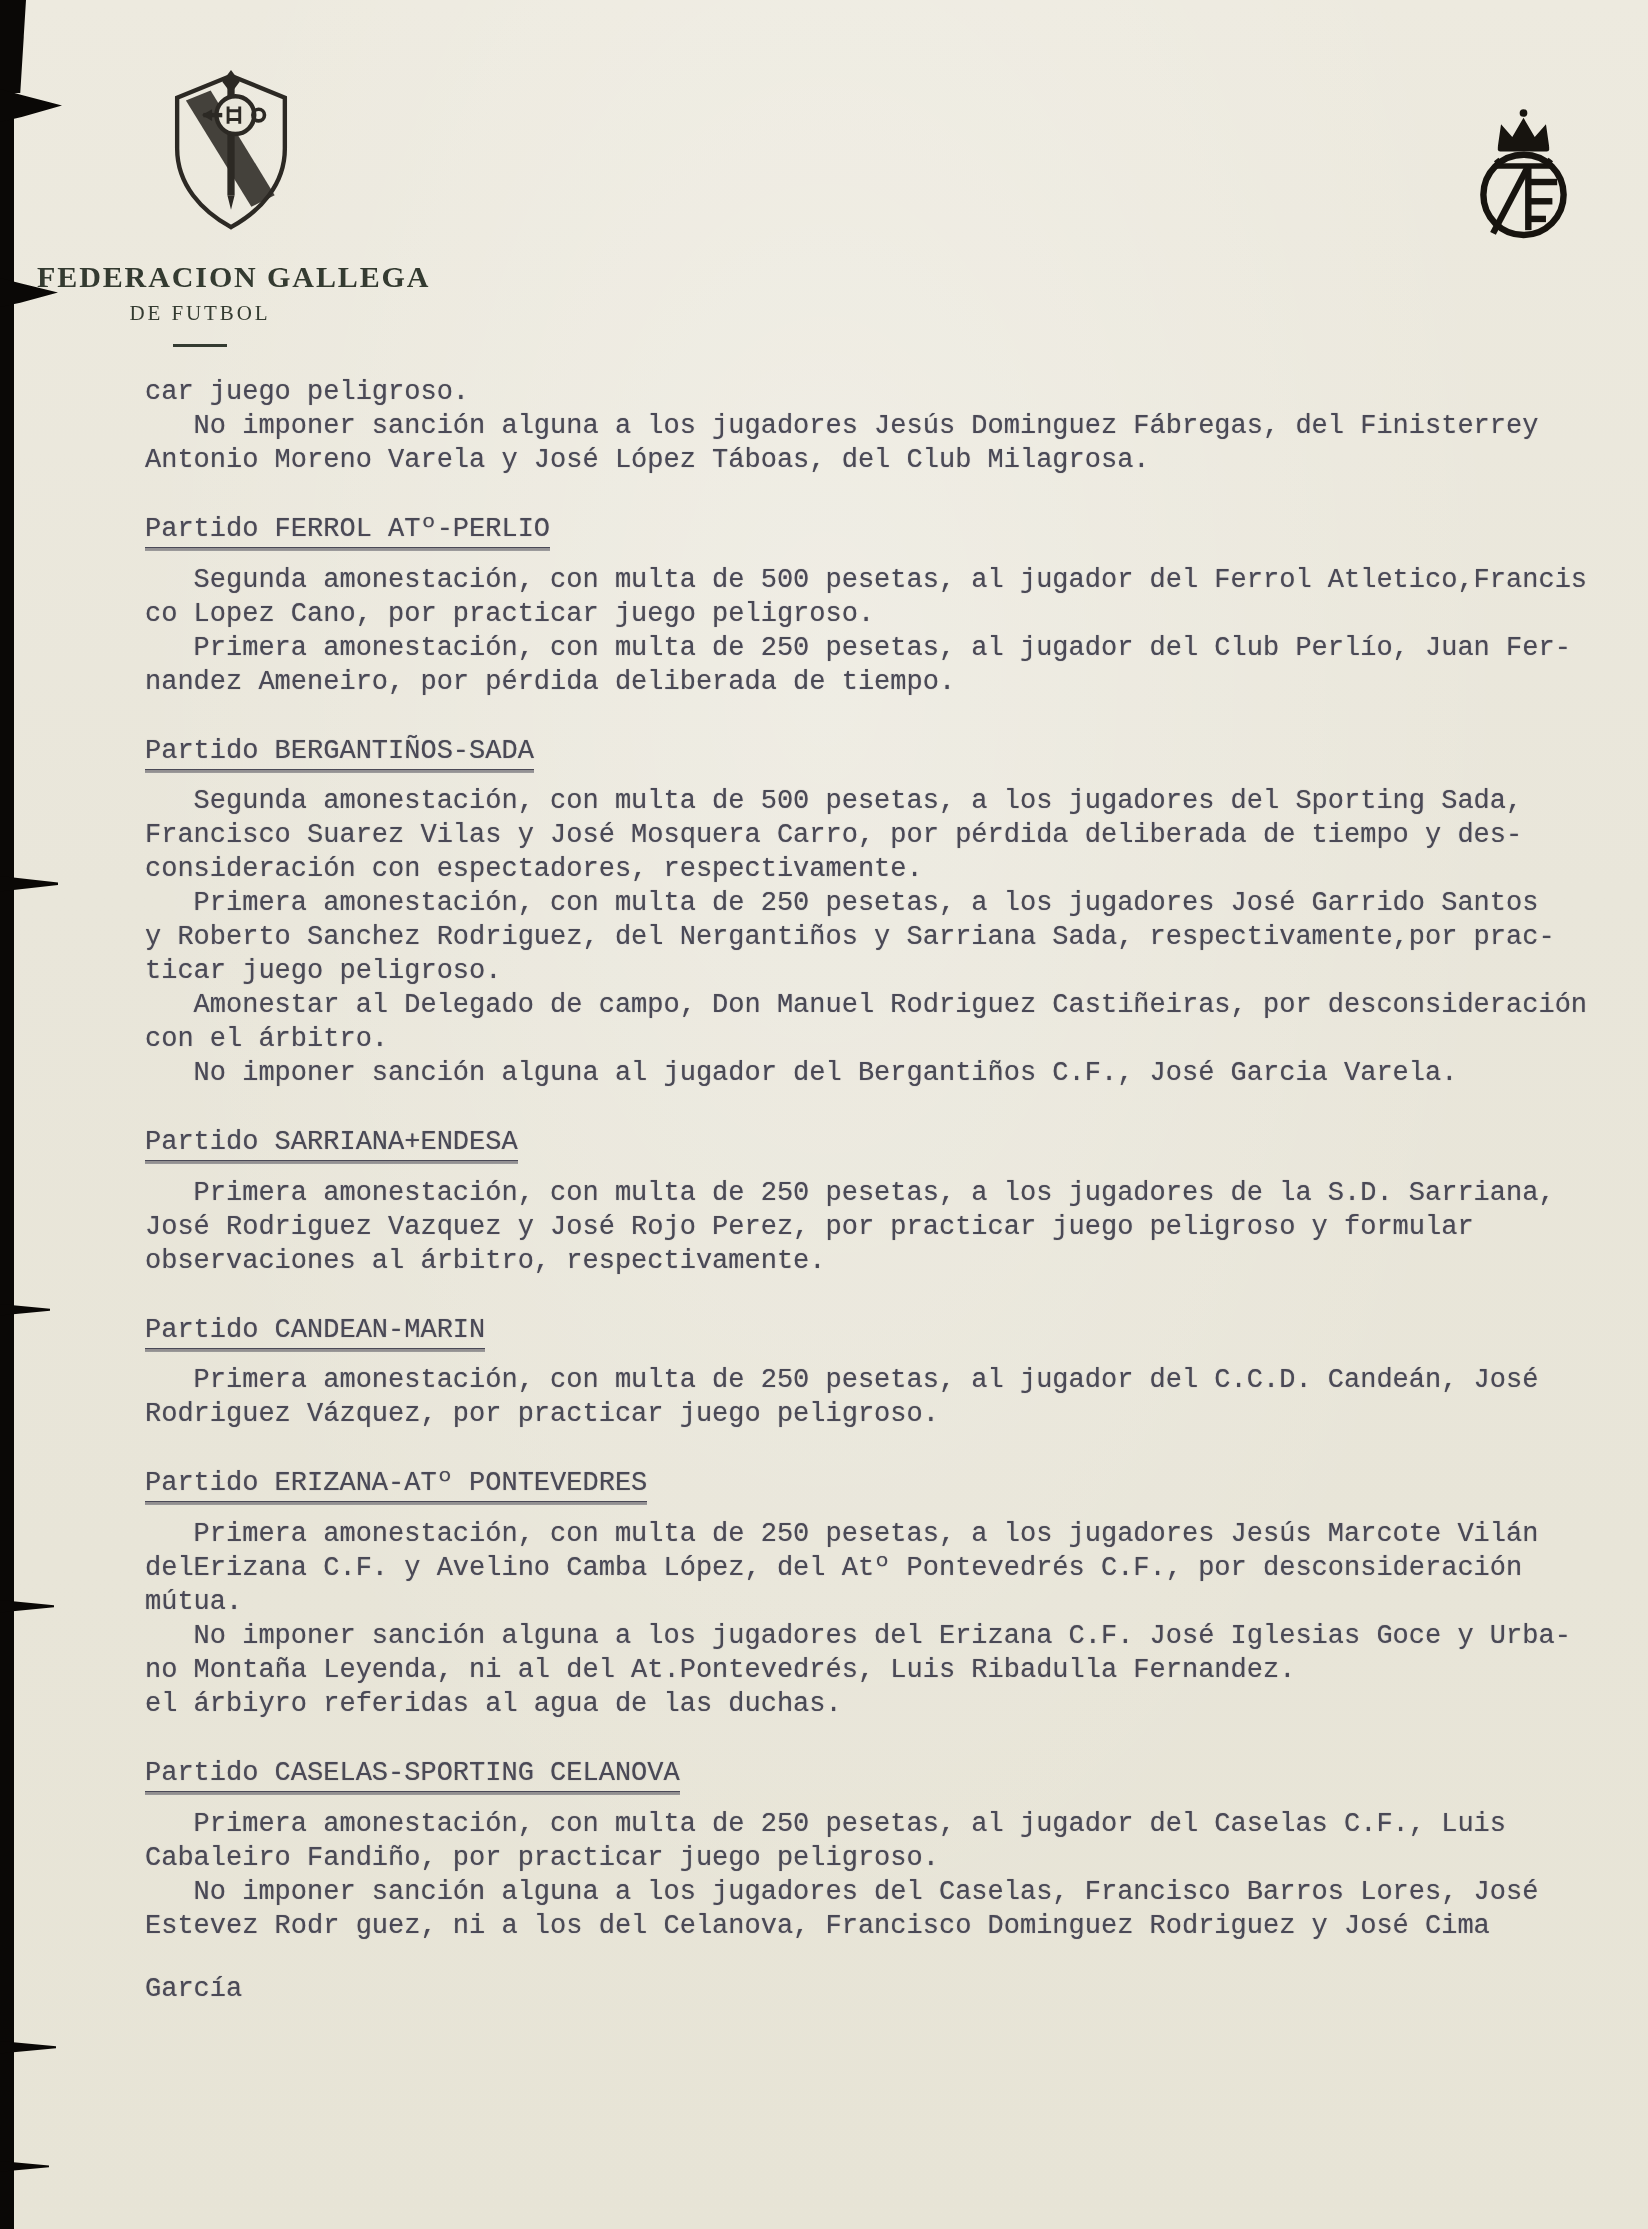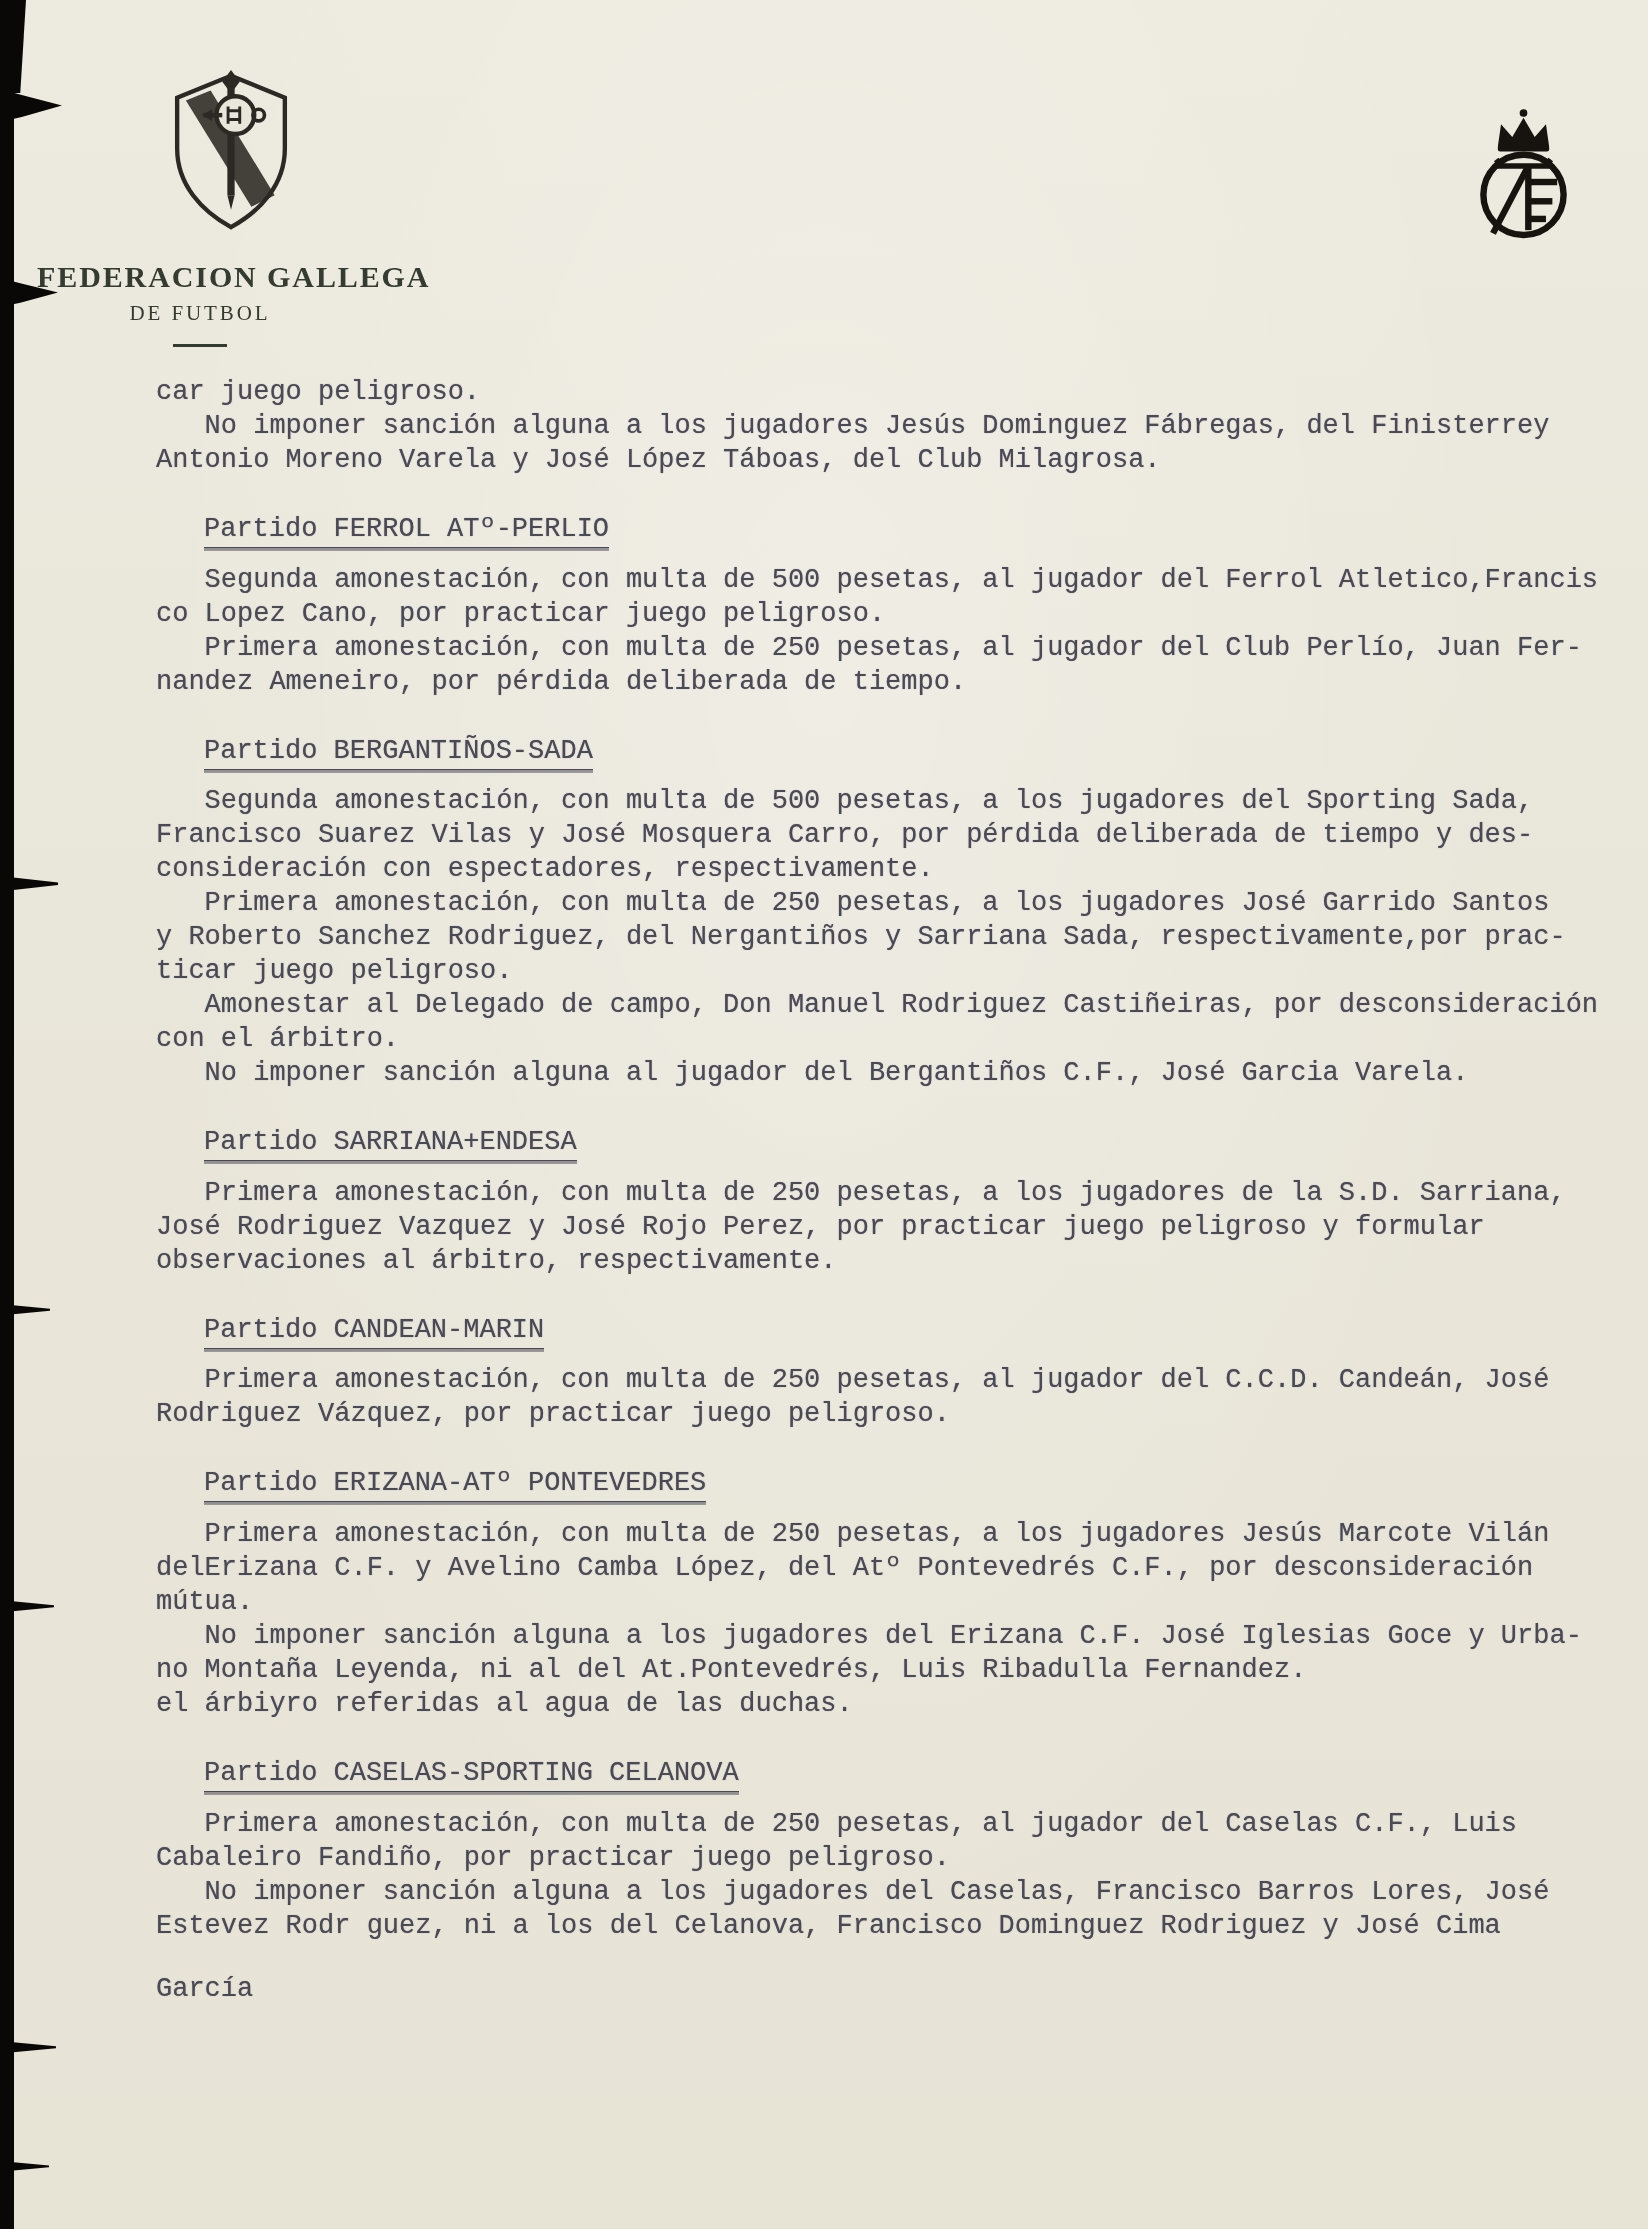--- a/index.html
+++ b/index.html
@@ -21,25 +21,25 @@
   .tab-thin{clip-path:polygon(0 0,100% 42%,100% 58%,0 100%);}
   
   .letterhead{position:absolute;left:37px;top:258px;width:326px;text-align:center;
     font-family:"Liberation Serif",serif;color:#343b31;}
   .lh1{font-size:30px;letter-spacing:1.9px;font-weight:bold;line-height:37px;white-space:nowrap;}
   .lh2{font-size:21px;letter-spacing:2.9px;font-weight:normal;line-height:37px;}
   .lh-rule{width:54px;height:3.9px;background:#343b31;margin:11.6px auto 0;}
   .shield{position:absolute;left:158px;top:70px;}
   .monogram{position:absolute;left:1467px;top:105px;}
   
-  .doc{position:absolute;left:156px;top:375px;width:1480px;color:#4a4956;}
+  .doc{position:absolute;left:145px;top:375px;width:1480px;color:#4a4956;}
   .tline{font-size:27px;line-height:34px;white-space:pre;
     text-shadow:0 0 1px rgba(66,64,78,.55);}
   .section{margin-top:35px;}
-  .heading-row{margin-bottom:14.6px;margin-left:48px;}
+  .heading-row{margin-bottom:14.6px;}
   .heading{display:inline-block;font-size:27px;line-height:34px;white-space:pre;
     border-bottom:1.9px solid #4a4956;box-shadow:0 2.9px 0 rgba(74,73,86,.55);
     padding-bottom:1px;text-shadow:0 0 1px rgba(66,64,78,.55);}
   .closing{margin-top:29px;}
 </style>
 </head>
 <body>
 
 <div id="page">
 

